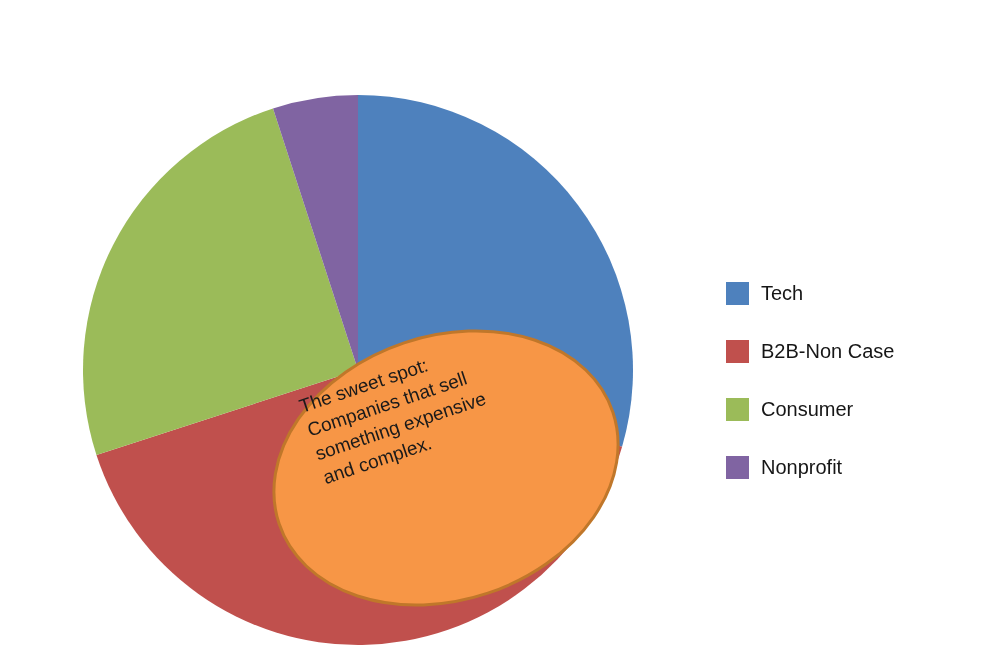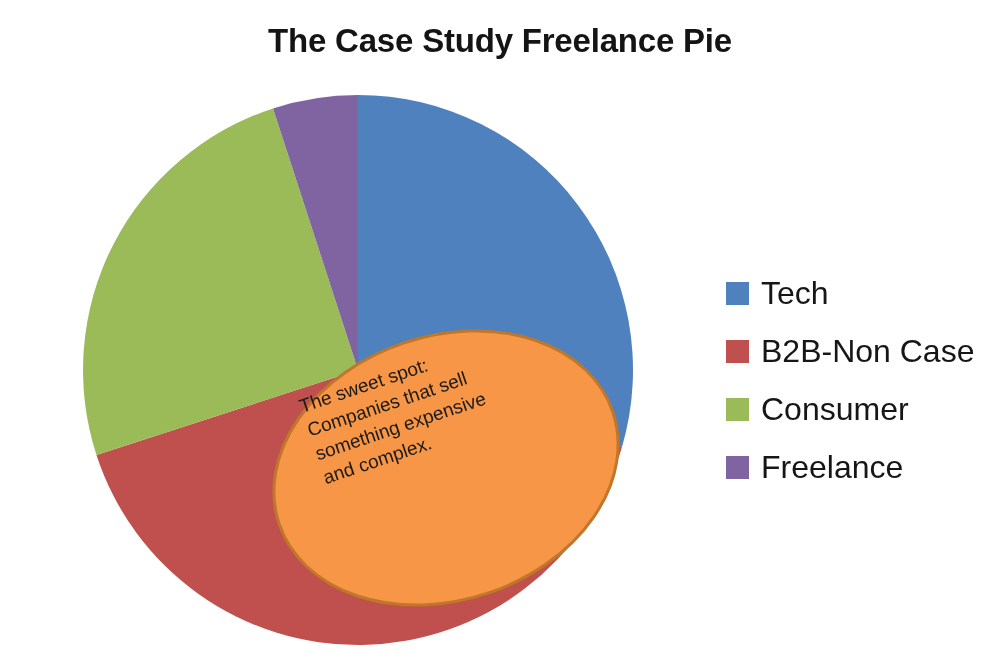--- a/index.html
+++ b/index.html
@@ -51,21 +51,21 @@
     align-items: center;
     height: 58px;
   }
   .legend-swatch {
     width: 23px;
     height: 23px;
     flex: 0 0 23px;
     margin-right: 12px;
   }
   .legend-label {
-    font-size: 32px;
+    font-size: 20px;
     color: #161616;
     line-height: 1;
     white-space: nowrap;
     font-family: "Liberation Sans", sans-serif;
   }
   .callout-text {
     position: absolute;
     left: 296px;
     top: 395px;
     width: 250px;
@@ -80,21 +80,20 @@
   .callout-line {
     display: block;
     white-space: nowrap;
   }
 </style>
 </head>
 <body>
 
 <div id="chart-root">
 
-  <div class="chart-title">The Case Study Freelance Pie</div>
 
   <div class="pie-area">
     <svg width="700" height="607" viewBox="0 0 700 607">
       <g id="pie-slices">
           <path d="M 358 310 L 358.00 35.00 A 275 275 0 0 1 622.08 386.72 Z" fill="#4e81bd"></path>
           <path d="M 358 310 L 622.08 386.72 A 275 275 0 0 1 96.46 394.98 Z" fill="#c0504d"></path>
           <path d="M 358 310 L 96.46 394.98 A 275 275 0 0 1 273.02 48.46 Z" fill="#9bbb59"></path>
           <path d="M 358 310 L 273.02 48.46 A 275 275 0 0 1 358.00 35.00 Z" fill="#8064a2"></path>
         </g>
       <g id="callout-shape">
@@ -118,17 +117,17 @@
     <div class="legend-row">
       <span class="legend-swatch" style="background: rgb(192, 80, 77);"></span>
       <span class="legend-label">B2B-Non Case</span>
     </div>
     <div class="legend-row">
       <span class="legend-swatch" style="background: rgb(155, 187, 89);"></span>
       <span class="legend-label">Consumer</span>
     </div>
     <div class="legend-row">
       <span class="legend-swatch" style="background: rgb(128, 100, 162);"></span>
-      <span class="legend-label">Freelance</span>
+      <span class="legend-label">Nonprofit</span>
     </div>
   </div>
 
 </div>
 
 </body></html>

